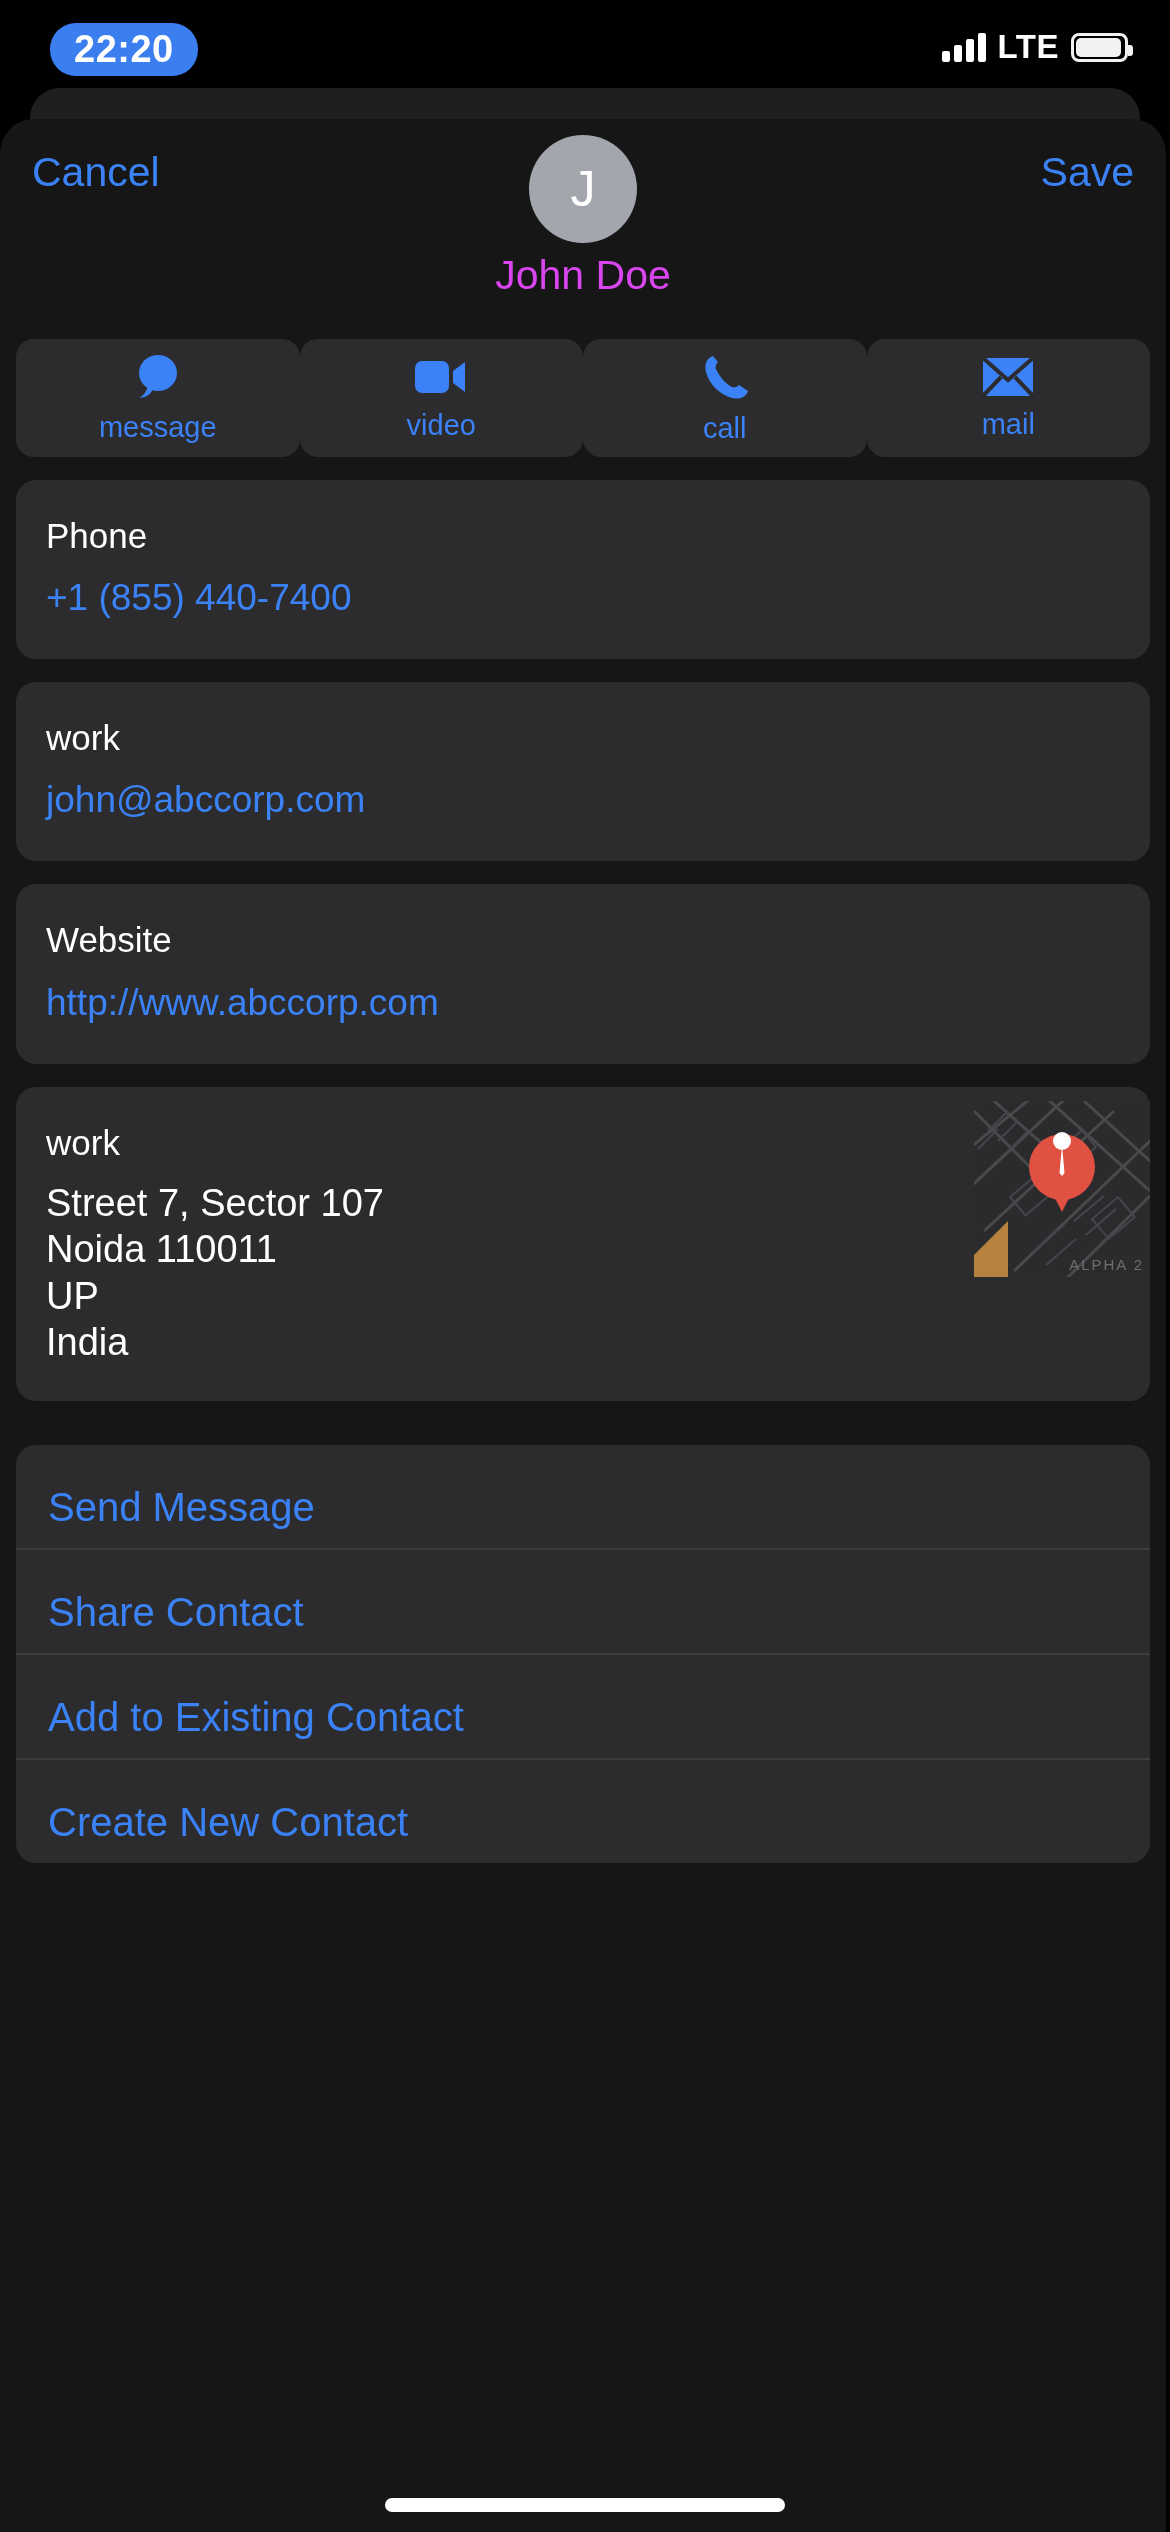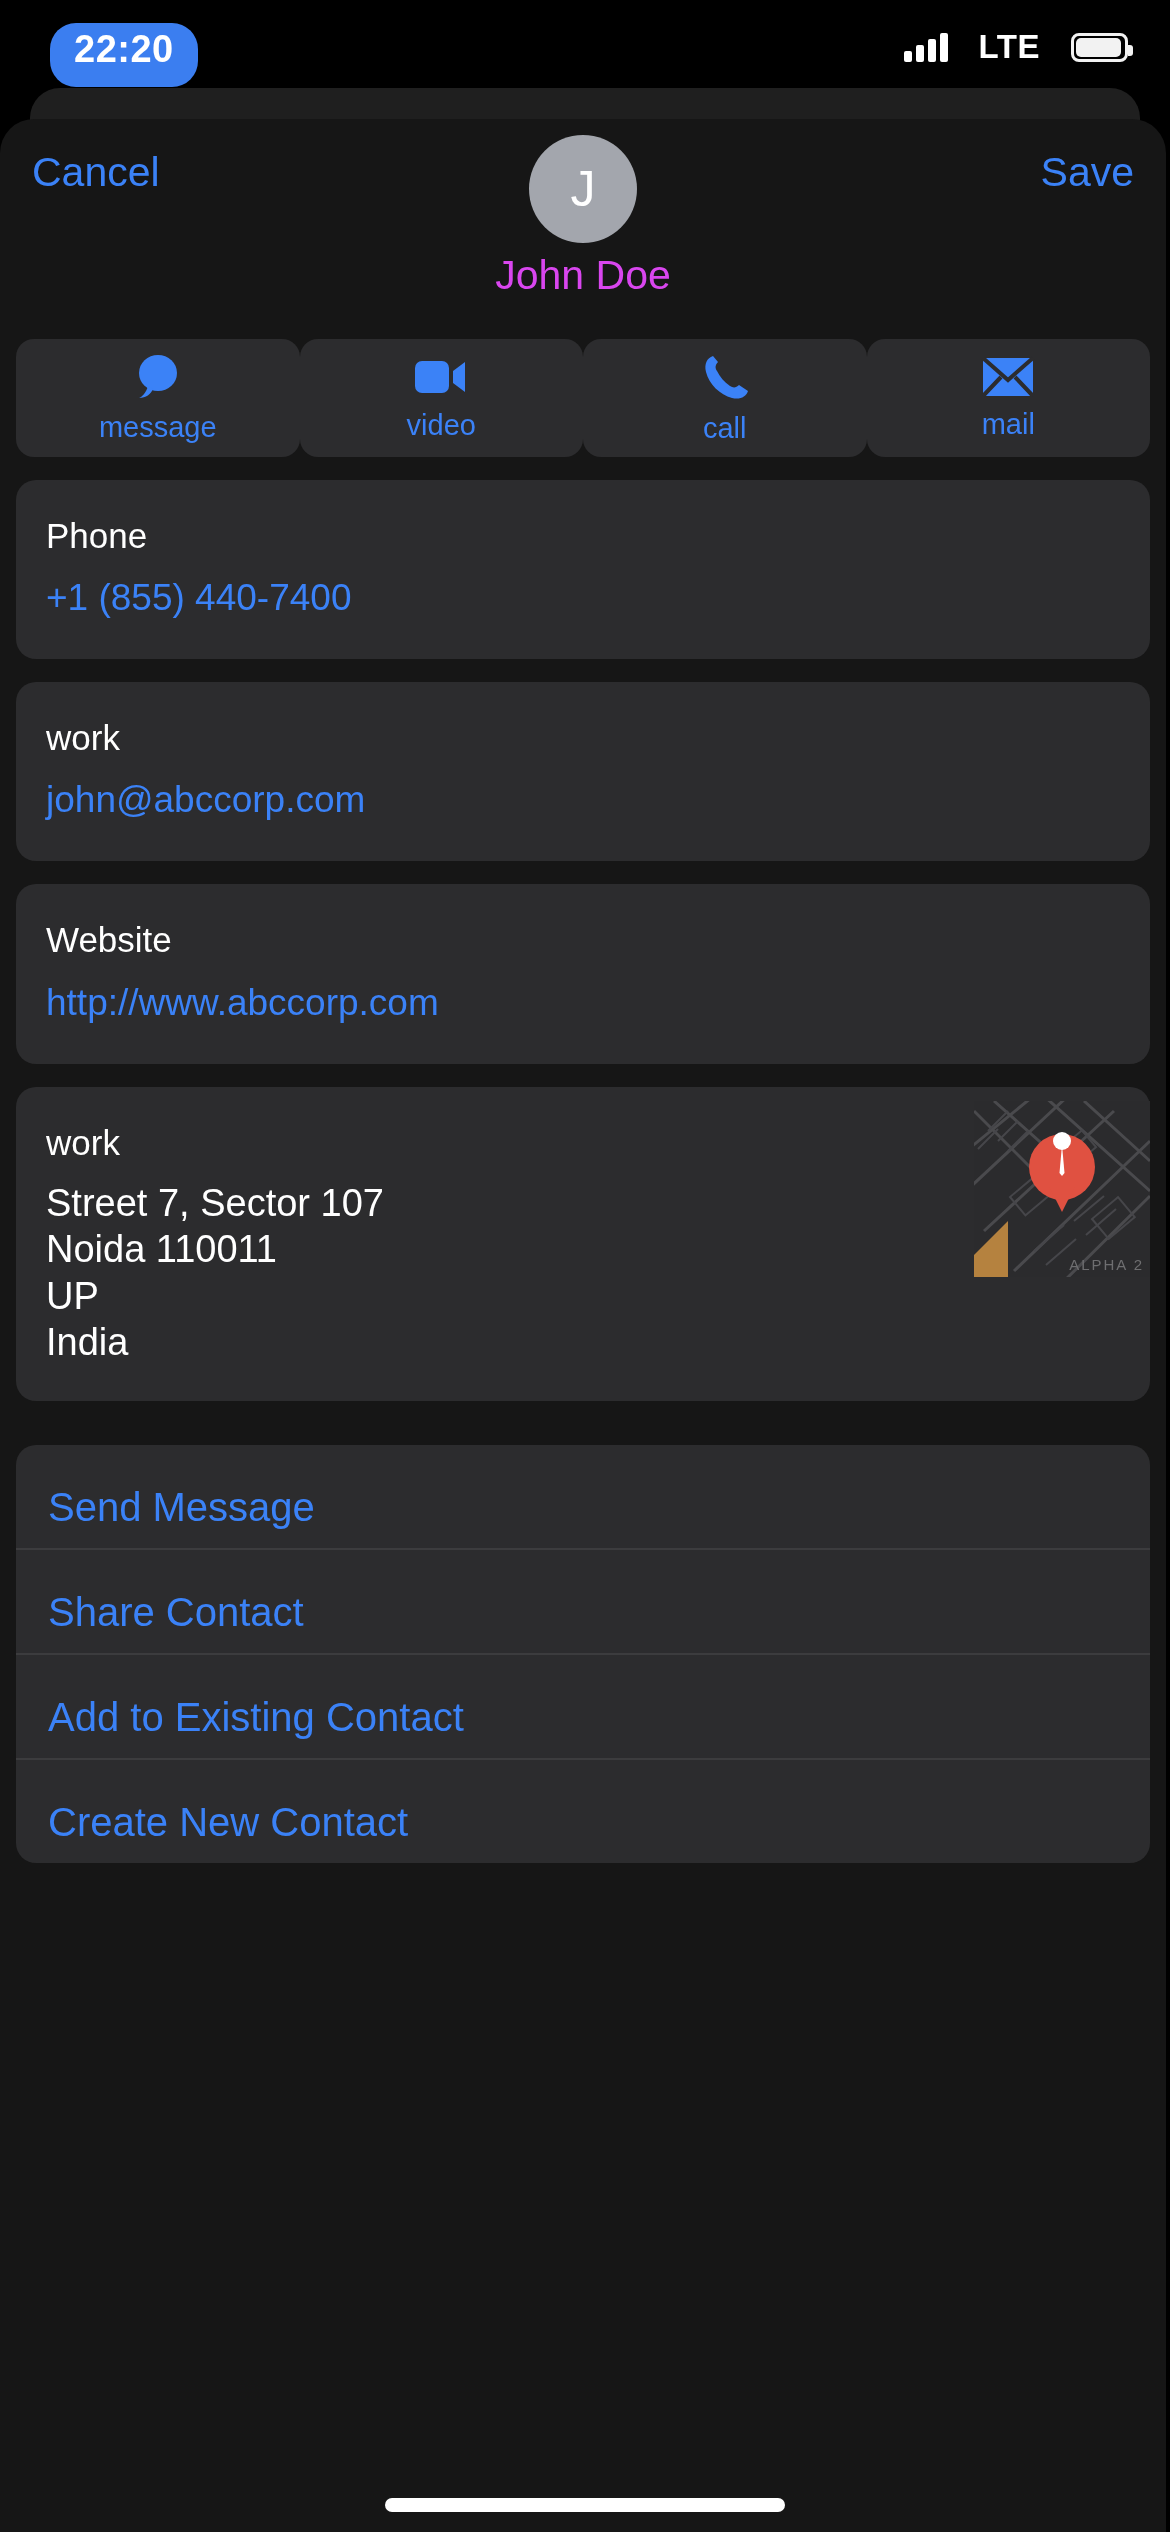--- a/index.html
+++ b/index.html
@@ -10,25 +10,25 @@
     overflow: hidden;
   }
   #screen { position: relative; width: 1170px; height: 2532px; background: #000; }
 
   
   .statusbar { position: absolute; top: 0; left: 0; width: 1170px; height: 100px; }
   .time-pill {
     position: absolute; left: 50px; top: 23px;
     background: #3B7EF0; color: #fff;
     border-radius: 26px;
-    padding: 7px 24px 19px 24px;
+    padding: 7px 24px 8px 24px;
     font-size: 38px; font-weight: 600; letter-spacing: 0.5px;
     line-height: 1;
   }
-  .status-right { position: absolute; right: 42px; top: 28px; display: flex; align-items: center; gap: 31px; }
+  .status-right { position: absolute; right: 42px; top: 28px; display: flex; align-items: center; gap: 12px; }
   .signal { display: flex; align-items: flex-end; gap: 4px; height: 30px; }
   .signal i { display: block; width: 8px; background: #fff; border-radius: 2px; }
   .signal i:nth-child(1) { height: 11px; }
   .signal i:nth-child(2) { height: 17px; }
   .signal i:nth-child(3) { height: 23px; }
   .signal i:nth-child(4) { height: 29px; }
   .lte { color: #fff; font-size: 33px; font-weight: 600; letter-spacing: 0.5px; }
   .battery { position: relative; width: 57px; height: 29px; border: 3px solid #fff; border-radius: 8px; opacity: .95; }
   .battery .fill { position: absolute; left: 2px; top: 2px; bottom: 2px; width: 45px; background: #fff; border-radius: 5px; }
   .battery .cap { position: absolute; right: -8px; top: 9px; width: 5px; height: 11px; background: #fff; border-radius: 0 3px 3px 0; }

